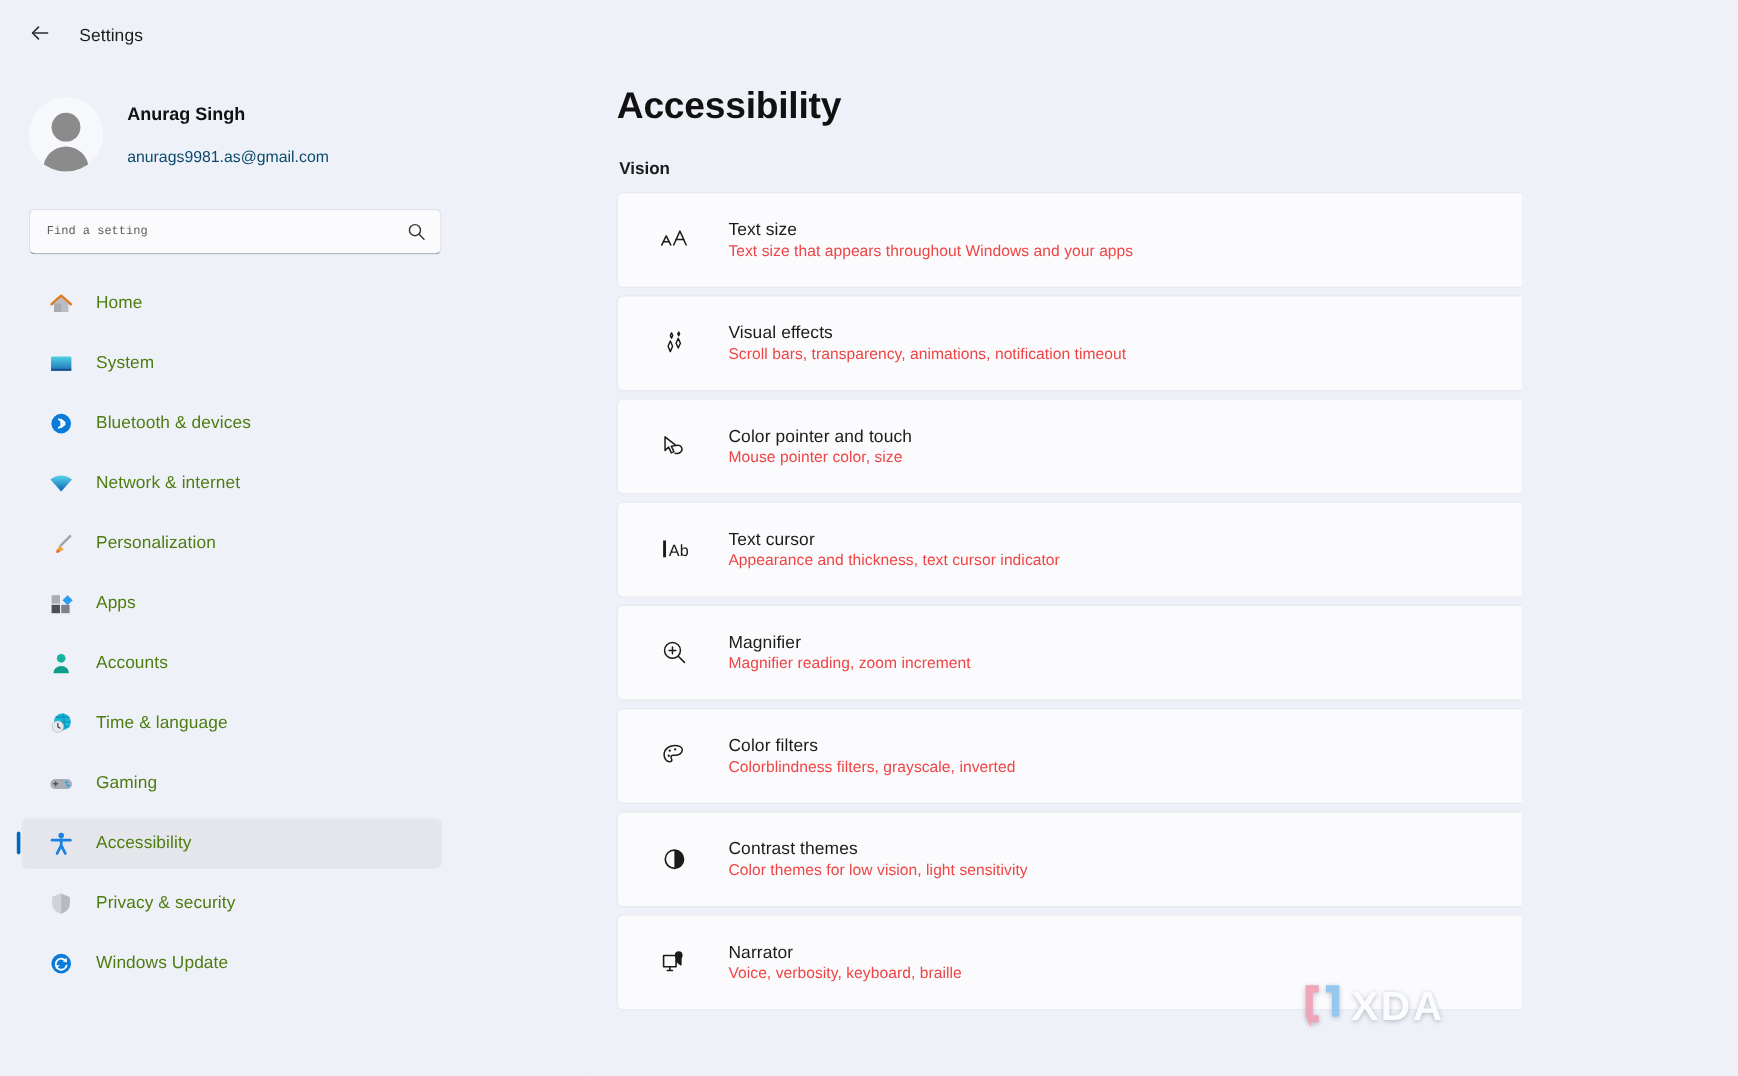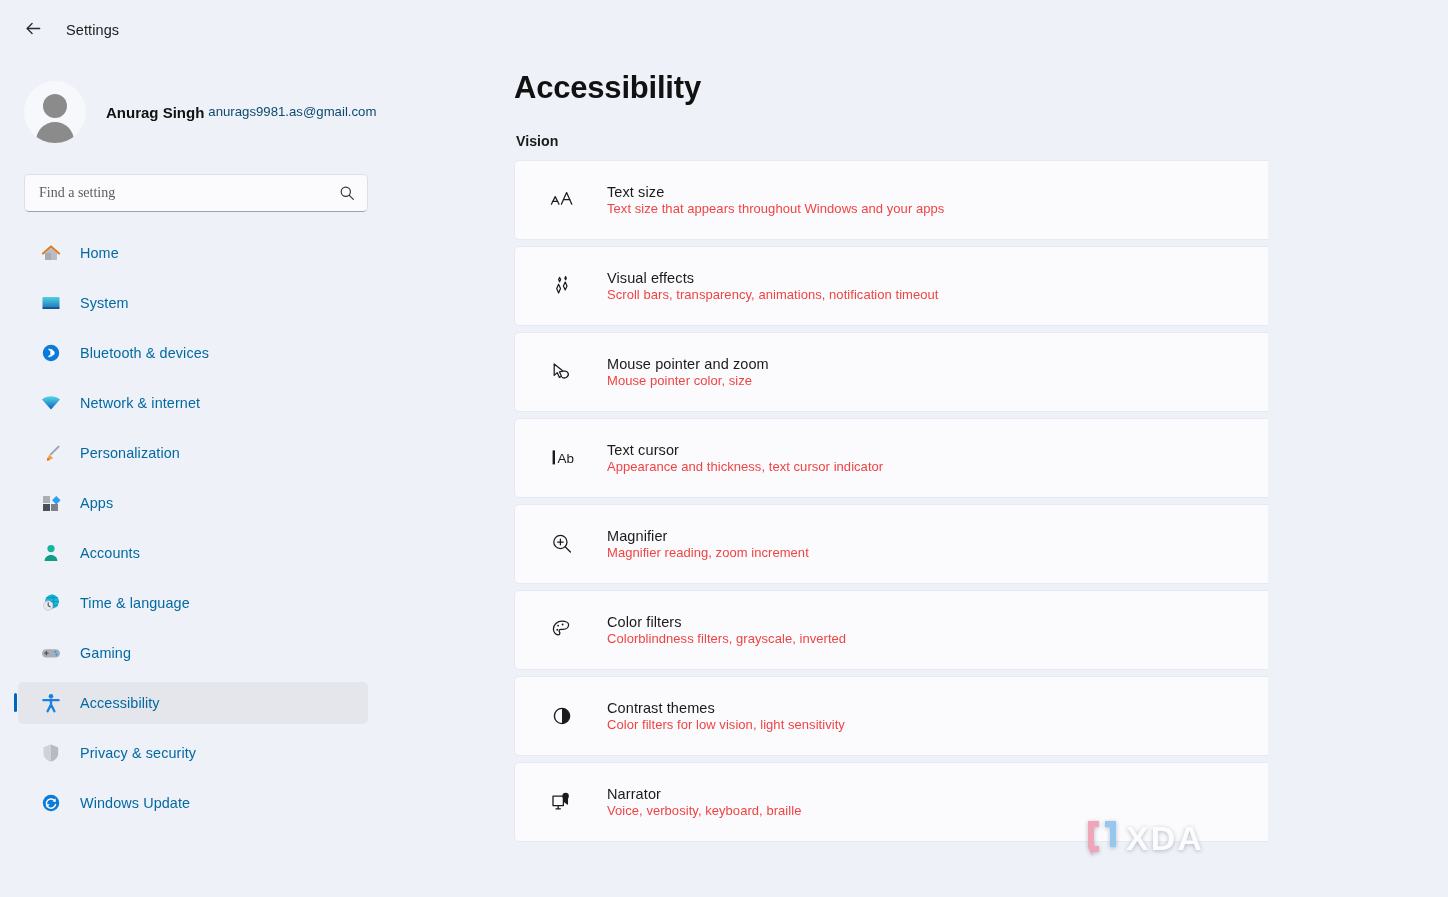--- a/index.html
+++ b/index.html
@@ -43,52 +43,52 @@
     flex: 0 0 62px;
   }
   #avatar .head {
     position: absolute; width: 24px; height: 24px; border-radius: 50%;
     background: #8b8b8b; left: 19px; top: 13px;
   }
   #avatar .body {
     position: absolute; width: 38px; height: 24px; left: 12px; top: 41px;
     background: #8b8b8b; border-radius: 19px 19px 0 0;
   }
-  #account-text { display: flex; flex-direction: row; gap: 4px; }
+  #account-text { display: flex; flex-direction: column; gap: 19px; }
   #account-name { font-size: 15px; font-weight: bold; color: #111; }
   #account-email { font-size: 13.2px; color: #0c4a6e; }
 
   
   #search-wrap { padding: 22px 0 0 24px; }
   #search-box {
     width: 344px; height: 38px; background: #fbfbfd;
     border: 1px solid #dcdfe6; border-bottom: 1.6px solid #9aa0ac;
     border-radius: 5px; display: flex; align-items: center;
     padding: 0 12px 0 14px;
   }
   #search-input {
     flex: 1; border: none; outline: none; background: transparent;
-    font-family: Liberation Serif, serif; font-size: 14px; color: #8b5cf6;
+    font-family: Liberation Mono, monospace; font-size: 10px; color: #8b5cf6;
   }
   #search-input::placeholder { color: #5c5c5c; }
   #search-icon svg { width: 16px; height: 16px; display: block; }
 
   
   #nav { margin-top: 20px; padding-left: 18px; }
   .nav-item {
     position: relative; width: 350px; height: 42px; border-radius: 5px;
     display: flex; align-items: center; gap: 18px; padding-left: 22px;
     margin-bottom: 8px; cursor: default;
   }
   .nav-item.selected { background: #e4e6ec; }
   .nav-item.selected::before {
     content: ""; position: absolute; left: -4px; top: 11px;
     width: 3px; height: 19px; border-radius: 2px; background: #0067c0;
   }
-  .nav-label { font-size: 14.4px; color: #0369a1; letter-spacing: .1px; }
+  .nav-label { font-size: 14.4px; color: #4d7c0f; letter-spacing: .1px; }
   .nav-icon {
     width: 22px; height: 22px; flex: 0 0 22px; position: relative;
     display: flex; align-items: center; justify-content: center;
   }
   .nav-icon svg { display: block; }
 
   
   #main {
     flex: 1; height: 897px; padding-top: 60px;
     overflow: hidden; position: relative;
@@ -352,21 +352,21 @@
       </div>
 
       <div class="card">
         <span class="card-icon">
           <svg width="26" height="26" viewBox="0 0 26 26" fill="none" stroke="#1b1b1b" stroke-width="1.25" stroke-linejoin="round" stroke-linecap="round">
             <path d="M5.2 5 5.2 16.4 8.2 13.6 10.4 18.4 12.6 17.4 10.4 12.8 14.2 12.2z"></path>
             <path d="M14.8 12.2c1.6-.3 3.2.2 4 1.4.9 1.4.5 3.3-.9 4.4-1.2 1-2.9 1.2-4.4.7"></path>
           </svg>
         </span>
         <div class="card-text">
-          <div class="card-title">Mouse pointer and zoom</div>
+          <div class="card-title">Color pointer and touch</div>
           <div class="card-sub">Mouse pointer color, size</div>
         </div>
       </div>
 
       <div class="card">
         <span class="card-icon">
           <svg width="26" height="26" viewBox="0 0 26 26">
             <rect x="3.6" y="5.4" width="2.4" height="14" fill="#1b1b1b"></rect>
             <text x="8.4" y="18" font-family="Liberation Sans, sans-serif" font-size="13.5" fill="#1b1b1b">Ab</text>
           </svg>
@@ -408,21 +408,21 @@
 
       <div class="card">
         <span class="card-icon">
           <svg width="26" height="26" viewBox="0 0 26 26">
             <circle cx="13" cy="13" r="7.6" fill="none" stroke="#1b1b1b" stroke-width="1.4"></circle>
             <path d="M13 5.4a7.6 7.6 0 0 1 0 15.2z" fill="#1b1b1b"></path>
           </svg>
         </span>
         <div class="card-text">
           <div class="card-title">Contrast themes</div>
-          <div class="card-sub">Color filters for low vision, light sensitivity</div>
+          <div class="card-sub">Color themes for low vision, light sensitivity</div>
         </div>
       </div>
 
       <div class="card">
         <span class="card-icon">
           <svg width="26" height="26" viewBox="0 0 26 26" fill="none" stroke="#1b1b1b" stroke-width="1.3" stroke-linejoin="round" stroke-linecap="round">
             <path d="M4 7.2h10.4v9.4H4z"></path>
             <path d="M9.2 16.6v3.2M7 19.8h4.4"></path>
             <path d="M14.8 9.4 18.4 6.4v8.6l-3.6-3z" fill="#1b1b1b"></path>
             <circle cx="16.6" cy="7" r="3.2" fill="#1b1b1b" stroke="none"></circle>

